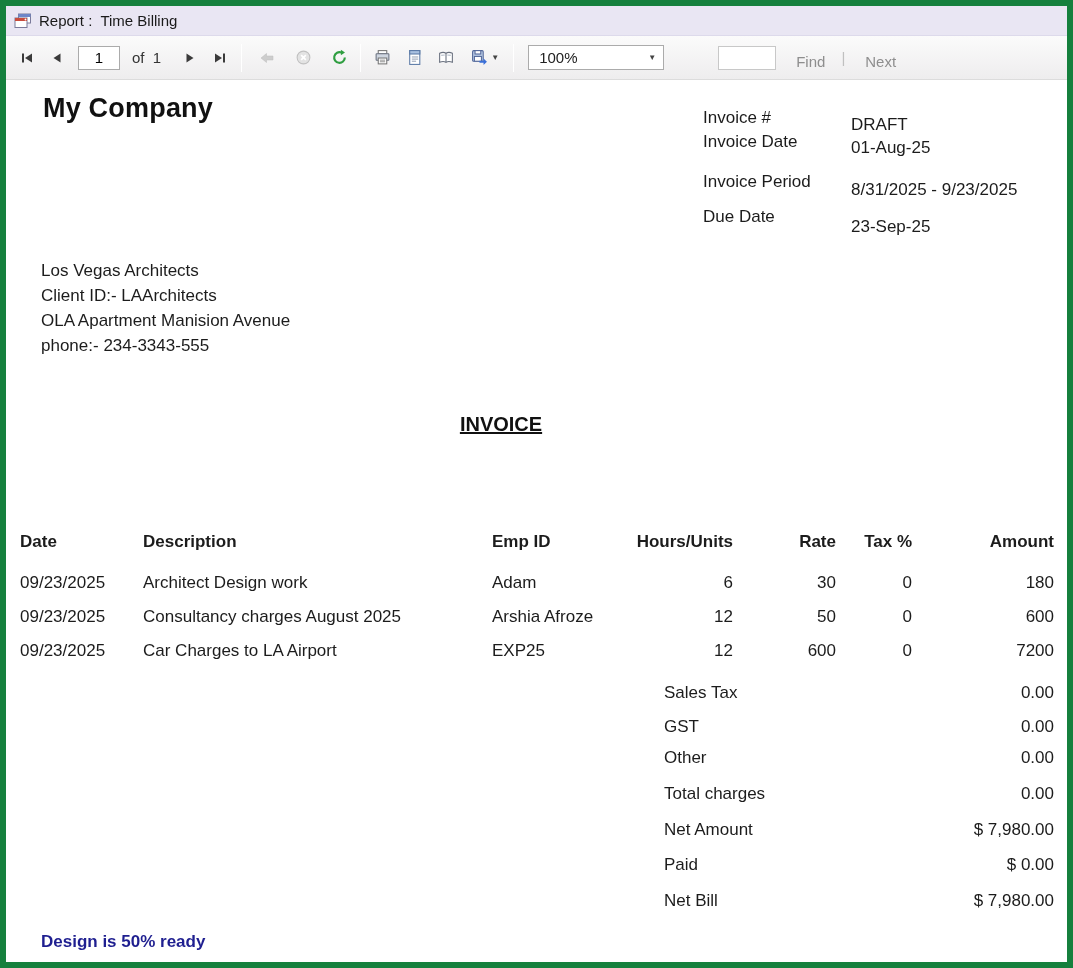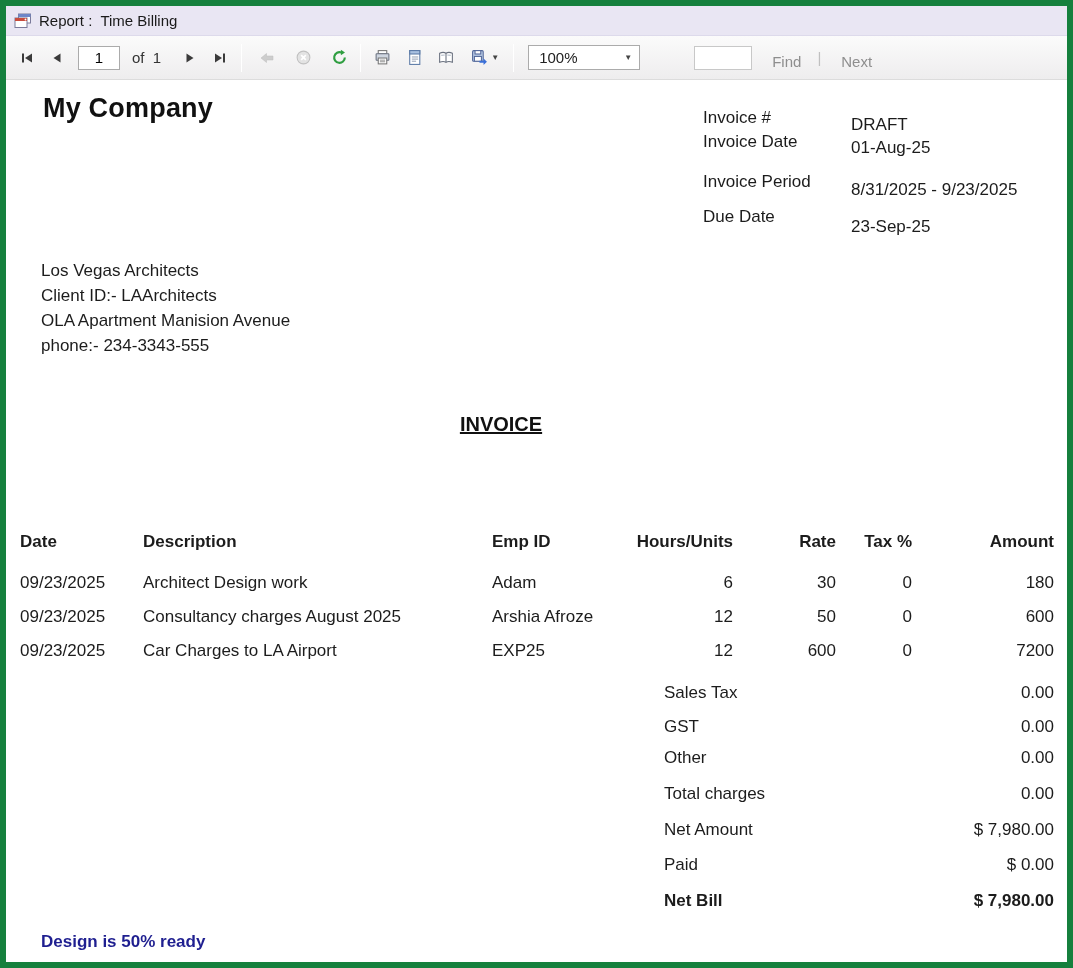--- a/index.html
+++ b/index.html
@@ -29,21 +29,21 @@
   .page-input {
     width:42px; height:24px; border:1px solid #ababab; background:#fff;
     font-family:"Liberation Sans", sans-serif; font-size:15px; text-align:center;
     margin:0 4px 0 6px;
   }
   .of-label { font-size:15px; color:#333; margin:0 14px 0 8px; white-space:pre; }
   .sep { width:1px; height:28px; background:#cfcfcf; margin:0 6px; border-right:1px solid #fff; }
   .export-btn { width:44px; }
   .caret { font-size:8px; color:#444; margin-left:3px; line-height:1; }
   .zoom-combo {
-    width:112px; height:25px; background:#fff; border:1px solid #ababab;
+    width:136px; height:25px; background:#fff; border:1px solid #ababab;
     display:flex; align-items:center; justify-content:space-between;
     padding:0 7px 0 10px; margin-left:8px; font-size:15px; color:#222; cursor:default;
   }
   .find-input {
     width:58px; height:24px; border:1px solid #c8c8c8; background:#fff;
     margin-left:54px; font-family:"Liberation Sans", sans-serif; font-size:14px; padding:0 5px;
   }
   .tb-link { font-size:15px; color:#8e8e8e; text-decoration:none; margin-left:20px; cursor:pointer;margin-top:7px; }
   .link-sep { color:#c0c0c0; font-size:15px; margin-left:16px; }
   
@@ -64,21 +64,21 @@
   }
   .grid-row.head { font-weight:bold; }
   .grid-row span:nth-child(4),
   .grid-row span:nth-child(5),
   .grid-row span:nth-child(6),
   .grid-row span:nth-child(7) { text-align:right; }
   .sum-row {
     left:658px; width:390px; display:flex; justify-content:space-between;
     font-size:17px; color:#1c1c1c;
   }
-  .sum-row.bold { font-weight:bold; }
+  .sum-row.bold { font-weight:normal; }
   .footer-note { left:35px; top:852px; font-size:17px; font-weight:bold; color:#1f1f90; }
 </style>
 </head>
 <body>
 
 <div class="window">
 
   <div class="titlebar">
     <span class="app-icon">
       <svg width="18" height="16" viewBox="0 0 18 16">

